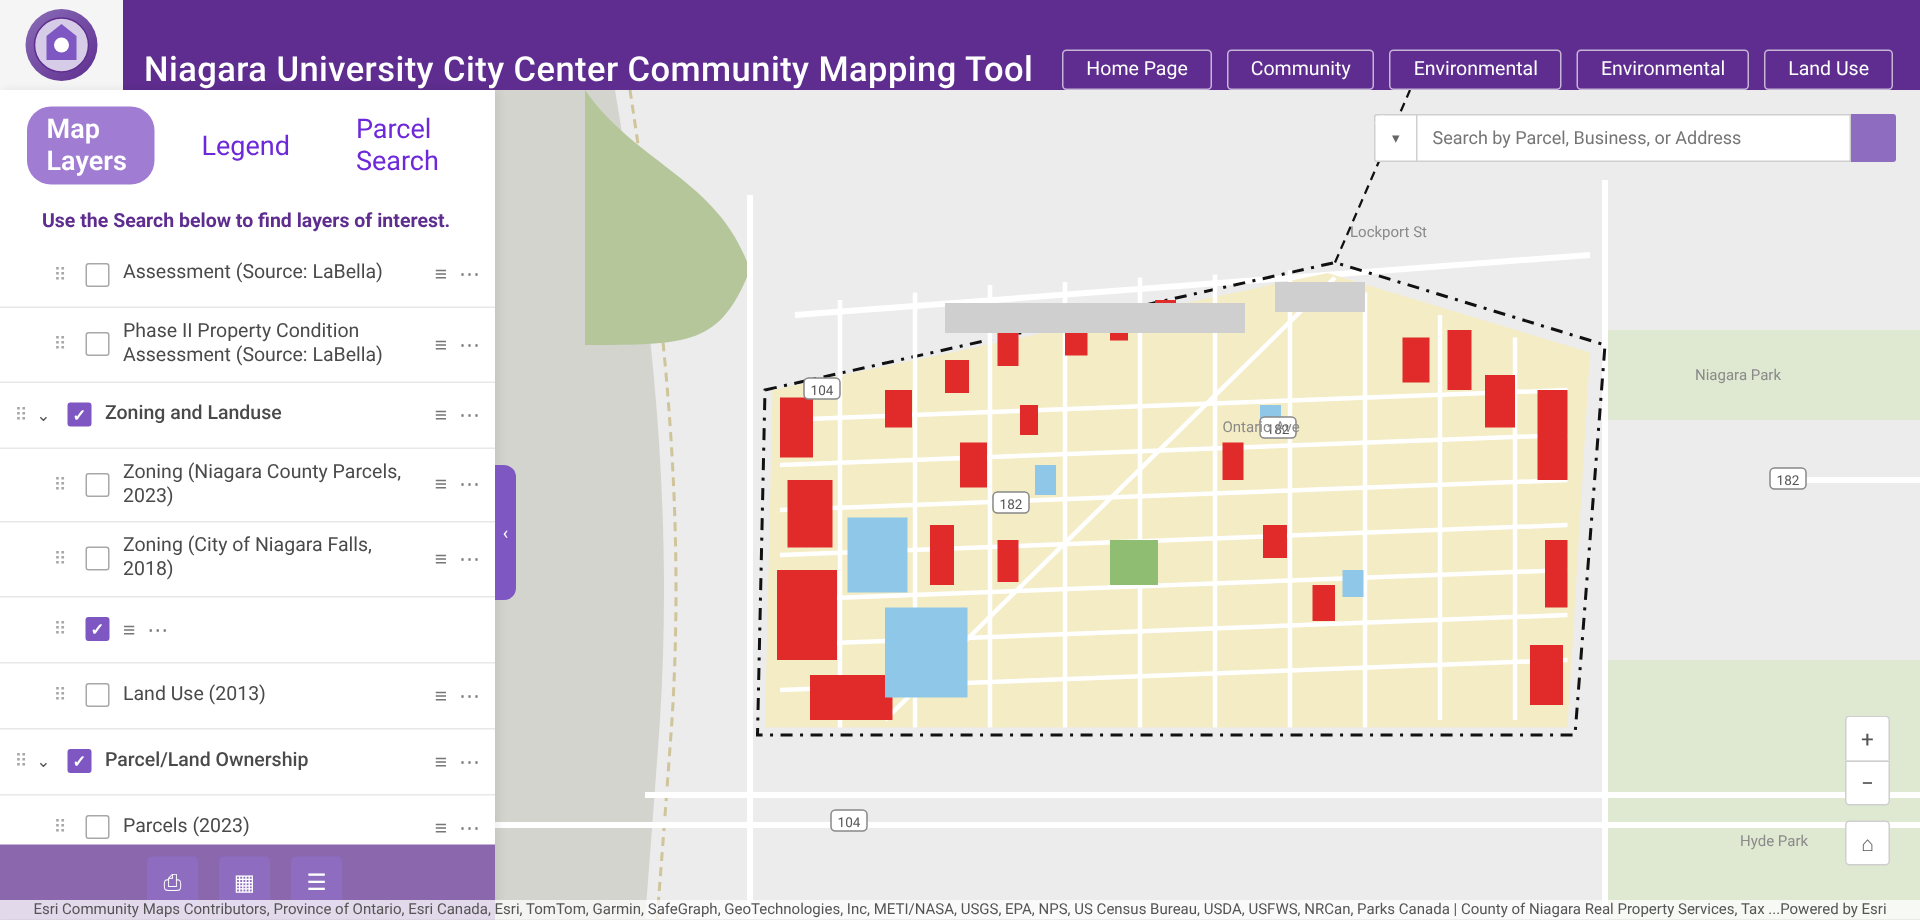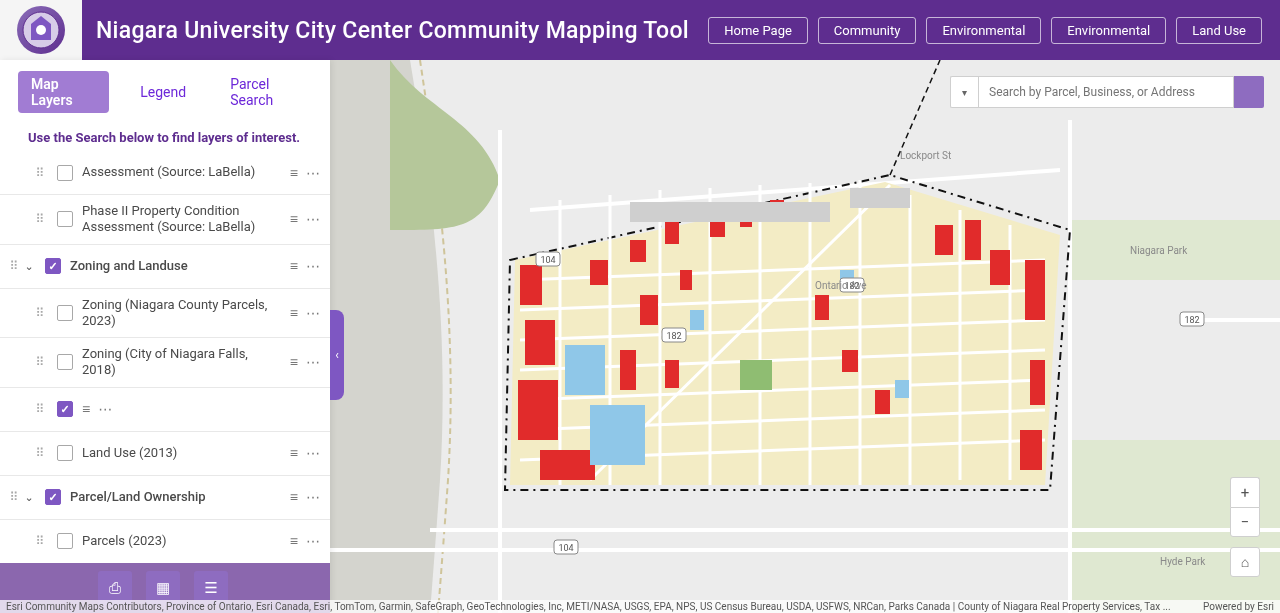--- a/index.html
+++ b/index.html
@@ -1,27 +1,27 @@
 <!DOCTYPE html>
 <html><head>
 <meta charset="utf-8">
 <style>
 *{box-sizing:border-box;margin:0;padding:0;font-family:-apple-system,BlinkMacSystemFont,"Segoe UI",Roboto,Arial,sans-serif}
 body{width:1280px;height:613px;overflow:hidden;position:relative;background:#e5e5e5}
-.header{width:100%;height:60px;background:#5e2d8f;display:flex;align-items:center;color:#fff}
+.header{width:100%;height:60px;background:#5e2d8f;display:flex;align-items:flex-end;color:#fff}
 .logo-area{width:82px;height:60px;background:#f5f5f5;display:flex;align-items:center;justify-content:center}
 .logo{width:48px;height:48px;border-radius:50%;background:linear-gradient(135deg,#8a6db8,#5e2d8f);display:flex;align-items:center;justify-content:center}
 .logo svg{width:40px;height:40px}
 .app-title{font-size:23px;font-weight:500;margin-left:14px;letter-spacing:0.3px}
 .nav-buttons{margin-left:auto;display:flex;gap:10px;padding-right:18px}
 .nav-btn{background:transparent;border:1px solid rgba(255,255,255,0.65);color:#fff;padding:5px 15px;border-radius:3px;font-size:13px;cursor:pointer}
 .main{position:relative;width:100%;height:553px;display:flex}
 .sidebar{width:330px;height:100%;background:#fff;position:relative;z-index:3;display:flex;flex-direction:column;box-shadow:2px 0 6px rgba(0,0,0,0.08)}
 .tab-row{display:flex;gap:18px;padding:11px 10px 11px 18px;background:#fff;align-items:center}
-.tab{font-size:14px;color:#f0eaf7;cursor:pointer;padding:5px 13px;border-radius:4px}
+.tab{font-size:18px;color:#f0eaf7;cursor:pointer;padding:5px 13px;border-radius:16px}
 .tab.active{background:#a17cd3;color:#fff;font-weight:600}
 .tab:not(.active){color:#6d28d9}
 .instruction{padding:6px 14px 6px 28px;font-size:13px;font-weight:700;color:#5e2d8f}
 .layer-list{flex:1;overflow-y:auto}
 .layer-list::-webkit-scrollbar{width:0}
 .layer-row{display:flex;align-items:center;padding:8px 6px 8px 6px;border-bottom:1px solid #e8e8e8;font-size:13px;color:#4a4a4a;min-height:44px}
 .layer-row.group{padding-left:6px;font-weight:500}
 .layer-row .caret{width:14px;text-align:center;font-size:11px;color:#555;cursor:pointer}
 .drag{width:16px;font-size:12px;color:#a8a8a8;text-align:center;cursor:grab}
 .cb{width:16px;height:16px;border:1px solid #a8a8a8;border-radius:2px;margin:0 9px;display:flex;align-items:center;justify-content:center;cursor:pointer;flex-shrink:0}
@@ -32,28 +32,28 @@
 .row-icons span{cursor:pointer}
 .l1{padding-left:6px}
 .l2{padding-left:32px}
 .sidebar-tools{height:50px;background:rgba(94,45,143,0.72);display:flex;align-items:center;gap:14px;padding-left:98px}
 .tool-btn{width:34px;height:34px;background:#8e6cc0;border-radius:3px;display:flex;align-items:center;justify-content:center;color:#fff;cursor:pointer;font-size:15px}
 .collapse-handle{position:absolute;left:330px;top:250px;width:14px;height:90px;background:#7e57c2;border-radius:0 8px 8px 0;z-index:4;display:flex;align-items:center;justify-content:center;color:#fff;cursor:pointer;font-size:12px}
 .map{flex:1;position:relative;background:#ececec;overflow:hidden}
 .map svg{position:absolute;top:0;left:0}
 .search-bar{position:absolute;top:16px;right:16px;height:32px;display:flex;z-index:5}
 .search-cat{width:28px;height:32px;background:#fff;border:1px solid #cfcfcf;border-right:none;display:flex;align-items:center;justify-content:center;font-size:10px;color:#666;cursor:pointer;border-radius:2px 0 0 2px}
-.search-input{width:256px;height:32px;border:1px solid #cfcfcf;padding:0 10px;font-size:12px;outline:none}
+.search-input{width:290px;height:32px;border:1px solid #cfcfcf;padding:0 10px;font-size:12px;outline:none}
 .search-btn{width:30px;height:32px;background:#8e6cc0;border:none;color:#fff;display:flex;align-items:center;justify-content:center;cursor:pointer;border-radius:0 2px 2px 0}
 .zoom-ctrls{position:absolute;bottom:36px;right:20px;z-index:5;display:flex;flex-direction:column;gap:0}
 .zoom-btn{width:30px;height:30px;background:#fff;border:1px solid #cfcfcf;display:flex;align-items:center;justify-content:center;font-size:15px;color:#555;cursor:pointer}
 .zoom-btn:first-child{border-radius:3px 3px 0 0;border-bottom:none}
 .zoom-btn:nth-child(2){border-radius:0 0 3px 3px}
 .home-btn{width:30px;height:30px;background:#fff;border:1px solid #cfcfcf;border-radius:3px;margin-top:10px;display:flex;align-items:center;justify-content:center;font-size:14px;color:#555;cursor:pointer}
-.attribution{position:absolute;bottom:0;left:0;width:100%;font-size:10px;color:#555;background:rgba(255,255,255,0.75);padding:1px 6px;display:flex;justify-content:space-between;z-index:6;white-space:nowrap;overflow:hidden}
+.attribution{position:absolute;bottom:0;left:0;width:100%;font-size:10px;color:#555;background:rgba(255,255,255,0.75);padding:1px 6px;display:flex;justify-content:center;z-index:6;white-space:nowrap;overflow:hidden}
 .map-label{position:absolute;font-size:10px;color:#8a8a8a;z-index:2}
 </style>
 </head>
 <body>
 
 <div class="header">
   <div class="logo-area">
     <div class="logo">
       <svg viewBox="0 0 40 40">
           <circle cx="20" cy="20" r="18" fill="#d7cce8" stroke="#5e2d8f" stroke-width="1"></circle>

